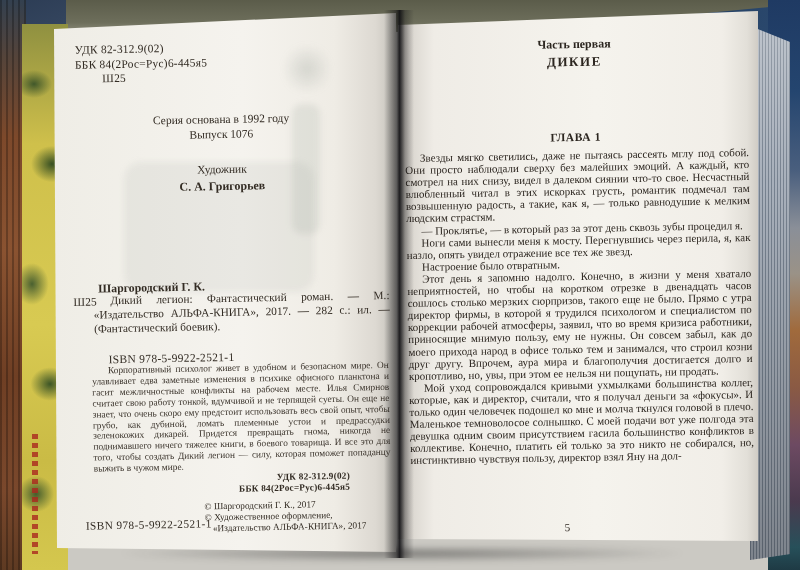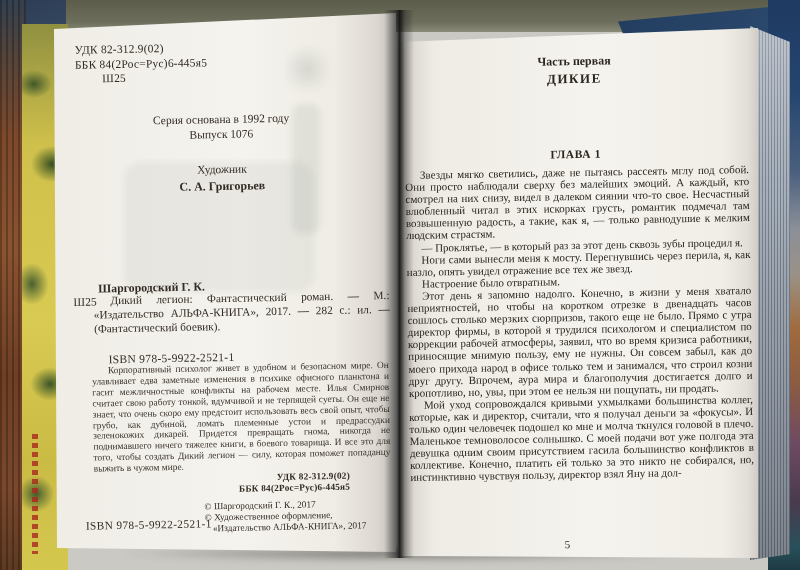--- a/index.html
+++ b/index.html
@@ -49,21 +49,21 @@
   .book-bottom-shadow{position:absolute;left:44px;top:548px;width:716px;height:18px;z-index:2;
     background:radial-gradient(50% 60% at 50% 30%,rgba(20,20,20,.45),rgba(20,20,20,0) 80%);
     filter:blur(3px);}
 
   
   .page{position:absolute;z-index:3;}
   .page-left{left:54px;top:12px;width:342px;height:542px;
     background:linear-gradient(90deg,#efede6 0,#f5f3ee 55%,#efece5 82%,#ddd9d2 94%,#c2bfb8 100%);
     clip-path:polygon(0 17px,100% 1px,100% 540px,3px 536px);
     box-shadow:0 5px 8px rgba(0,0,0,.35);}
-  .page-right{left:398px;top:26px;width:360px;height:536px;
+  .page-right{left:398px;top:9px;width:360px;height:536px;
     background:linear-gradient(90deg,#b5b1aa 0,#d9d5ce 3%,#efece6 10%,#f5f3ed 55%,#f1eee8 90%,#e2dfd8 97%,#d0ccc5 100%);
     clip-path:polygon(0 16px,100% 2px,100% 532px,0 530px);
     box-shadow:0 5px 8px rgba(0,0,0,.35);}
   .gutter-shadow{position:absolute;left:384px;top:10px;width:30px;height:548px;z-index:4;
     background:linear-gradient(90deg,rgba(20,20,22,0) 0,rgba(20,20,22,.55) 40%,rgba(15,15,18,.9) 52%,rgba(20,20,22,.35) 70%,rgba(20,20,22,0) 100%);}
 
   .tilt-l{position:absolute;inset:0;transform:rotate(-1.1deg);transform-origin:170px 260px;}
   .tilt-r{position:absolute;inset:0;transform:rotate(-1.0deg);transform-origin:180px 260px;}
 
   

